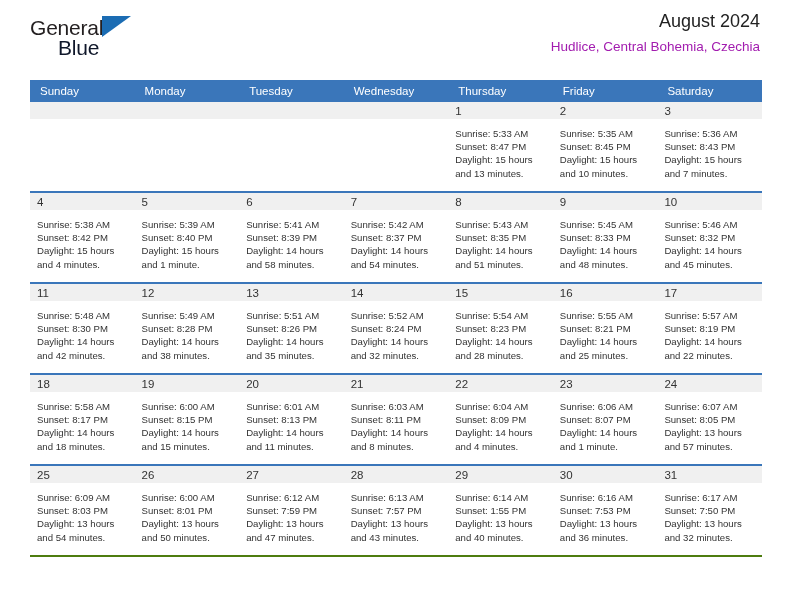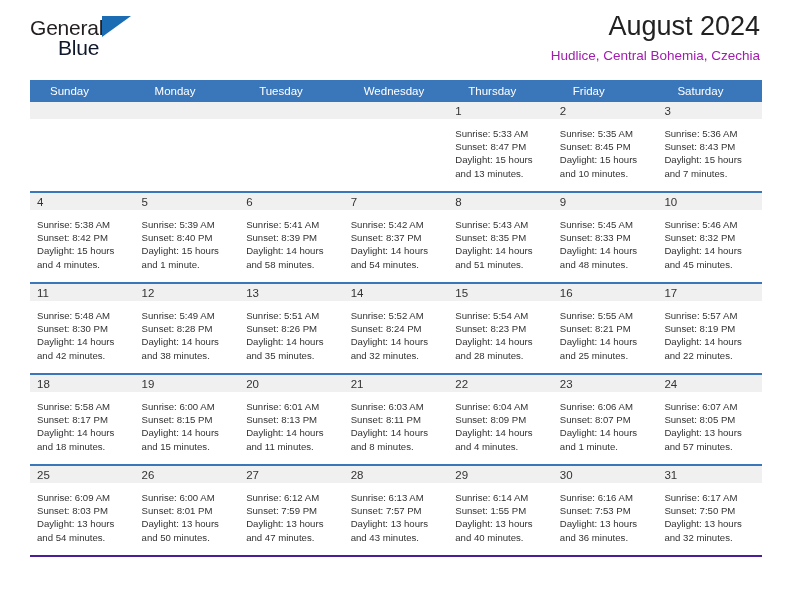--- a/index.html
+++ b/index.html
@@ -65,21 +65,21 @@
     font-size: 21px;
     color: #0f172a;
     letter-spacing: -0.2px;
   }
 
   .titlewrap {
     text-align: right;
     padding-right: 2px;
   }
   .cal-title {
-    font-size: 27px;
+    font-size: 18px;
     color: #222222;
     line-height: 1.05;
     font-weight: normal;
     margin: 0;
   }
   .cal-subtitle {
     font-size: 13.5px;
     color: #a21caf;
     margin-top: 9px;
     line-height: 1.1;
@@ -91,21 +91,21 @@
     border-collapse: collapse;
     table-layout: fixed;
     margin-top: 4px;
   }
   .calendar th {
     background: #3a76ba;
     color: #ffffff;
     font-size: 11.5px;
     font-weight: normal;
     text-align: left;
-    padding: 5px 0 5px 20px;
+    padding: 5px 0 5px 10px;
     height: 20px;
     box-sizing: border-box;
     border: none;
   }
   .calendar td {
     width: 104.57px;
     height: 89px;
     vertical-align: top;
     padding: 0;
     border: none;
@@ -130,21 +130,21 @@
     color: #333333;
     line-height: 13.2px;
   }
   .daybody div {
     white-space: nowrap;
   }
   .daybody .wrapline {
     white-space: normal;
   }
   .calendar tr.week-row:last-child td {
-    border-bottom: 2px solid #4c1d95;
+    border-bottom: 2px solid #4d7c0f;
   }
 </style>
 </head>
 <body>
 
 <div class="page">
 
   <div class="topbar">
 
     <div class="brand">

